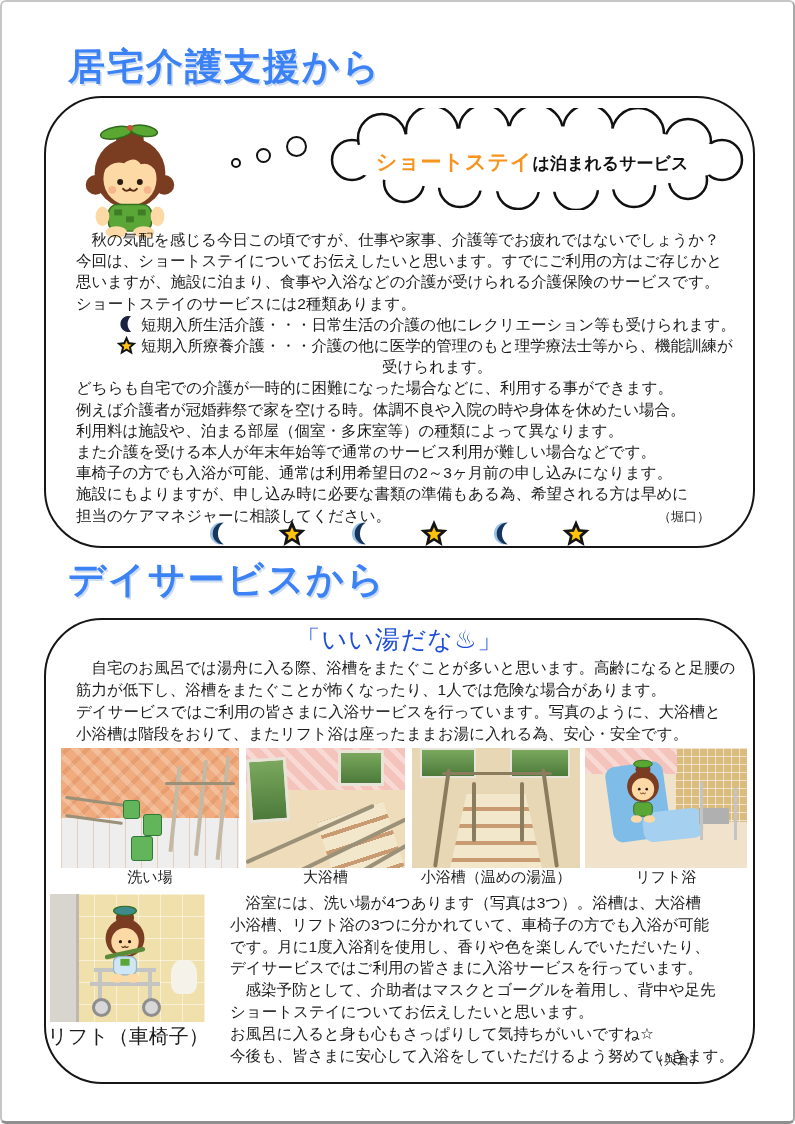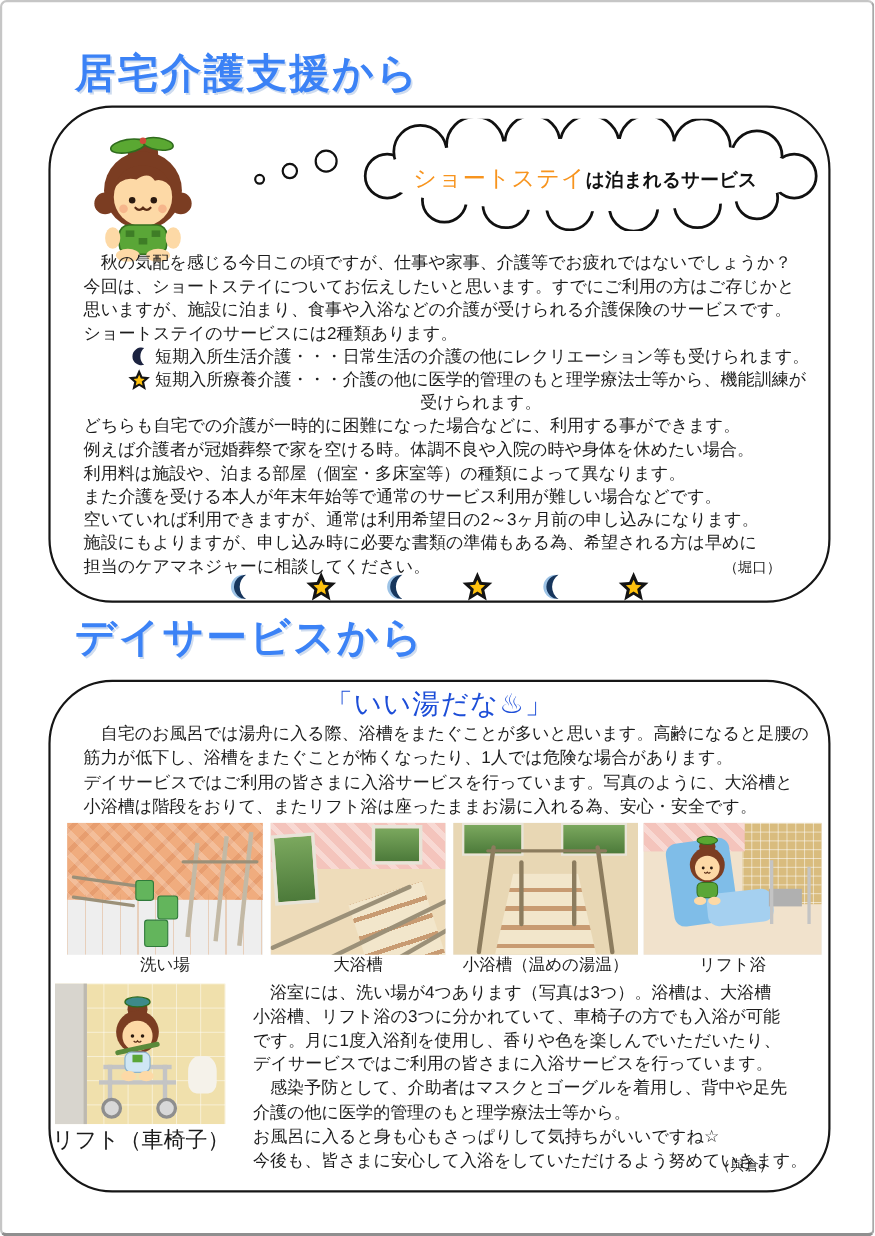--- a/index.html
+++ b/index.html
@@ -25,21 +25,21 @@
   
   #mascot{position:absolute;left:62px;top:118px;width:130px;height:118px;}
   .dot{position:absolute;border:2px solid #111;border-radius:50%;background:#fff;}
   #dot1{left:229px;top:156px;width:6px;height:6px;}
   #dot2{left:254px;top:146px;width:11px;height:11px;}
   #dot3{left:284px;top:134px;width:17px;height:17px;}
   #cloud{position:absolute;left:310px;top:106px;width:440px;height:102px;}
   #cloud-text{
     position:absolute;left:318px;top:146px;width:424px;text-align:center;white-space:nowrap;
   }
-  #cloud-text .hl{font-size:21px;font-weight:normal;color:#f7941e;letter-spacing:1px;}
+  #cloud-text .hl{font-size:21px;font-weight:bold;color:#f7941e;letter-spacing:1px;}
   #cloud-text .rest{font-size:17px;font-weight:bold;color:#111;}
 
   
   #box1-text{position:absolute;left:58px;top:227px;width:690px;font-size:15.5px;line-height:21.2px;}
   .tline{white-space:nowrap;margin-left:16px;}
   .list-line{display:flex;align-items:center;gap:4px;padding-left:44px;}
   .cont-line{padding-left:306px;}
   .sig-line{display:flex;justify-content:space-between;align-items:baseline;}
   .sig{font-size:13px;padding-right:40px;}
   #symbols-row{
@@ -170,21 +170,21 @@
         <polygon points="12,0.8 15.3,8.4 23.2,9 17.2,14.4 19,22.3 12,17.9 5,22.3 6.8,14.4 0.8,9 8.7,8.4" fill="#141414"></polygon>
         <polygon points="12,6.6 13.7,10.5 17.8,10.8 14.7,13.6 15.6,17.7 12,15.5 8.4,17.7 9.3,13.6 6.2,10.8 10.3,10.5" fill="#ffc20e"></polygon>
       </svg>
       <span>短期入所療養介護・・・介護の他に医学的管理のもと理学療法士等から、機能訓練が</span>
     </div>
     <div class="tline cont-line">受けられます。</div>
     <div class="tline">どちらも自宅での介護が一時的に困難になった場合などに、利用する事ができます。</div>
     <div class="tline">例えば介護者が冠婚葬祭で家を空ける時。体調不良や入院の時や身体を休めたい場合。</div>
     <div class="tline">利用料は施設や、泊まる部屋（個室・多床室等）の種類によって異なります。</div>
     <div class="tline">また介護を受ける本人が年末年始等で通常のサービス利用が難しい場合などです。</div>
-    <div class="tline">空いていれば利用できますが、通常は利用希望日の2～3ヶ月前の申し込みになります。</div>
+    <div class="tline">車椅子の方でも入浴が可能、通常は利用希望日の2～3ヶ月前の申し込みになります。</div>
     <div class="tline">施設にもよりますが、申し込み時に必要な書類の準備もある為、希望される方は早めに</div>
     <div class="tline sig-line">
       <span>担当のケアマネジャーに相談してください。</span>
       <span class="sig">（堀口）</span>
     </div>
   </div>
 
   <div id="symbols-row">
     <svg width="24" height="27" viewBox="0 0 26 28">
       <path d="M13 2 A11.5 11.5 0 1 0 13 26 A14.5 14.5 0 0 1 13 2 Z" fill="#9dc3e6"></path>
@@ -316,19 +316,19 @@
     </svg>
   </div>
   <div id="cap5">リフト（車椅子）</div>
 
   <div id="box2-text2">
     <div class="tline">　浴室には、洗い場が4つあります（写真は3つ）。浴槽は、大浴槽</div>
     <div class="tline">小浴槽、リフト浴の3つに分かれていて、車椅子の方でも入浴が可能</div>
     <div class="tline">です。月に1度入浴剤を使用し、香りや色を楽しんでいただいたり、</div>
     <div class="tline">デイサービスではご利用の皆さまに入浴サービスを行っています。</div>
     <div class="tline">　感染予防として、介助者はマスクとゴーグルを着用し、背中や足先</div>
-    <div class="tline">介護の他に医学的管理のもと理学療法士等から。</div>
+    <div class="tline">ショートステイについてお伝えしたいと思います。</div>
     <div class="tline">お風呂に入ると身も心もさっぱりして気持ちがいいですね☆</div>
     <div class="tline">今後も、皆さまに安心して入浴をしていただけるよう努めていきます。</div>
   </div>
   <div id="sig2">（與倉）</div>
 
 </div>
 
 </body></html>

